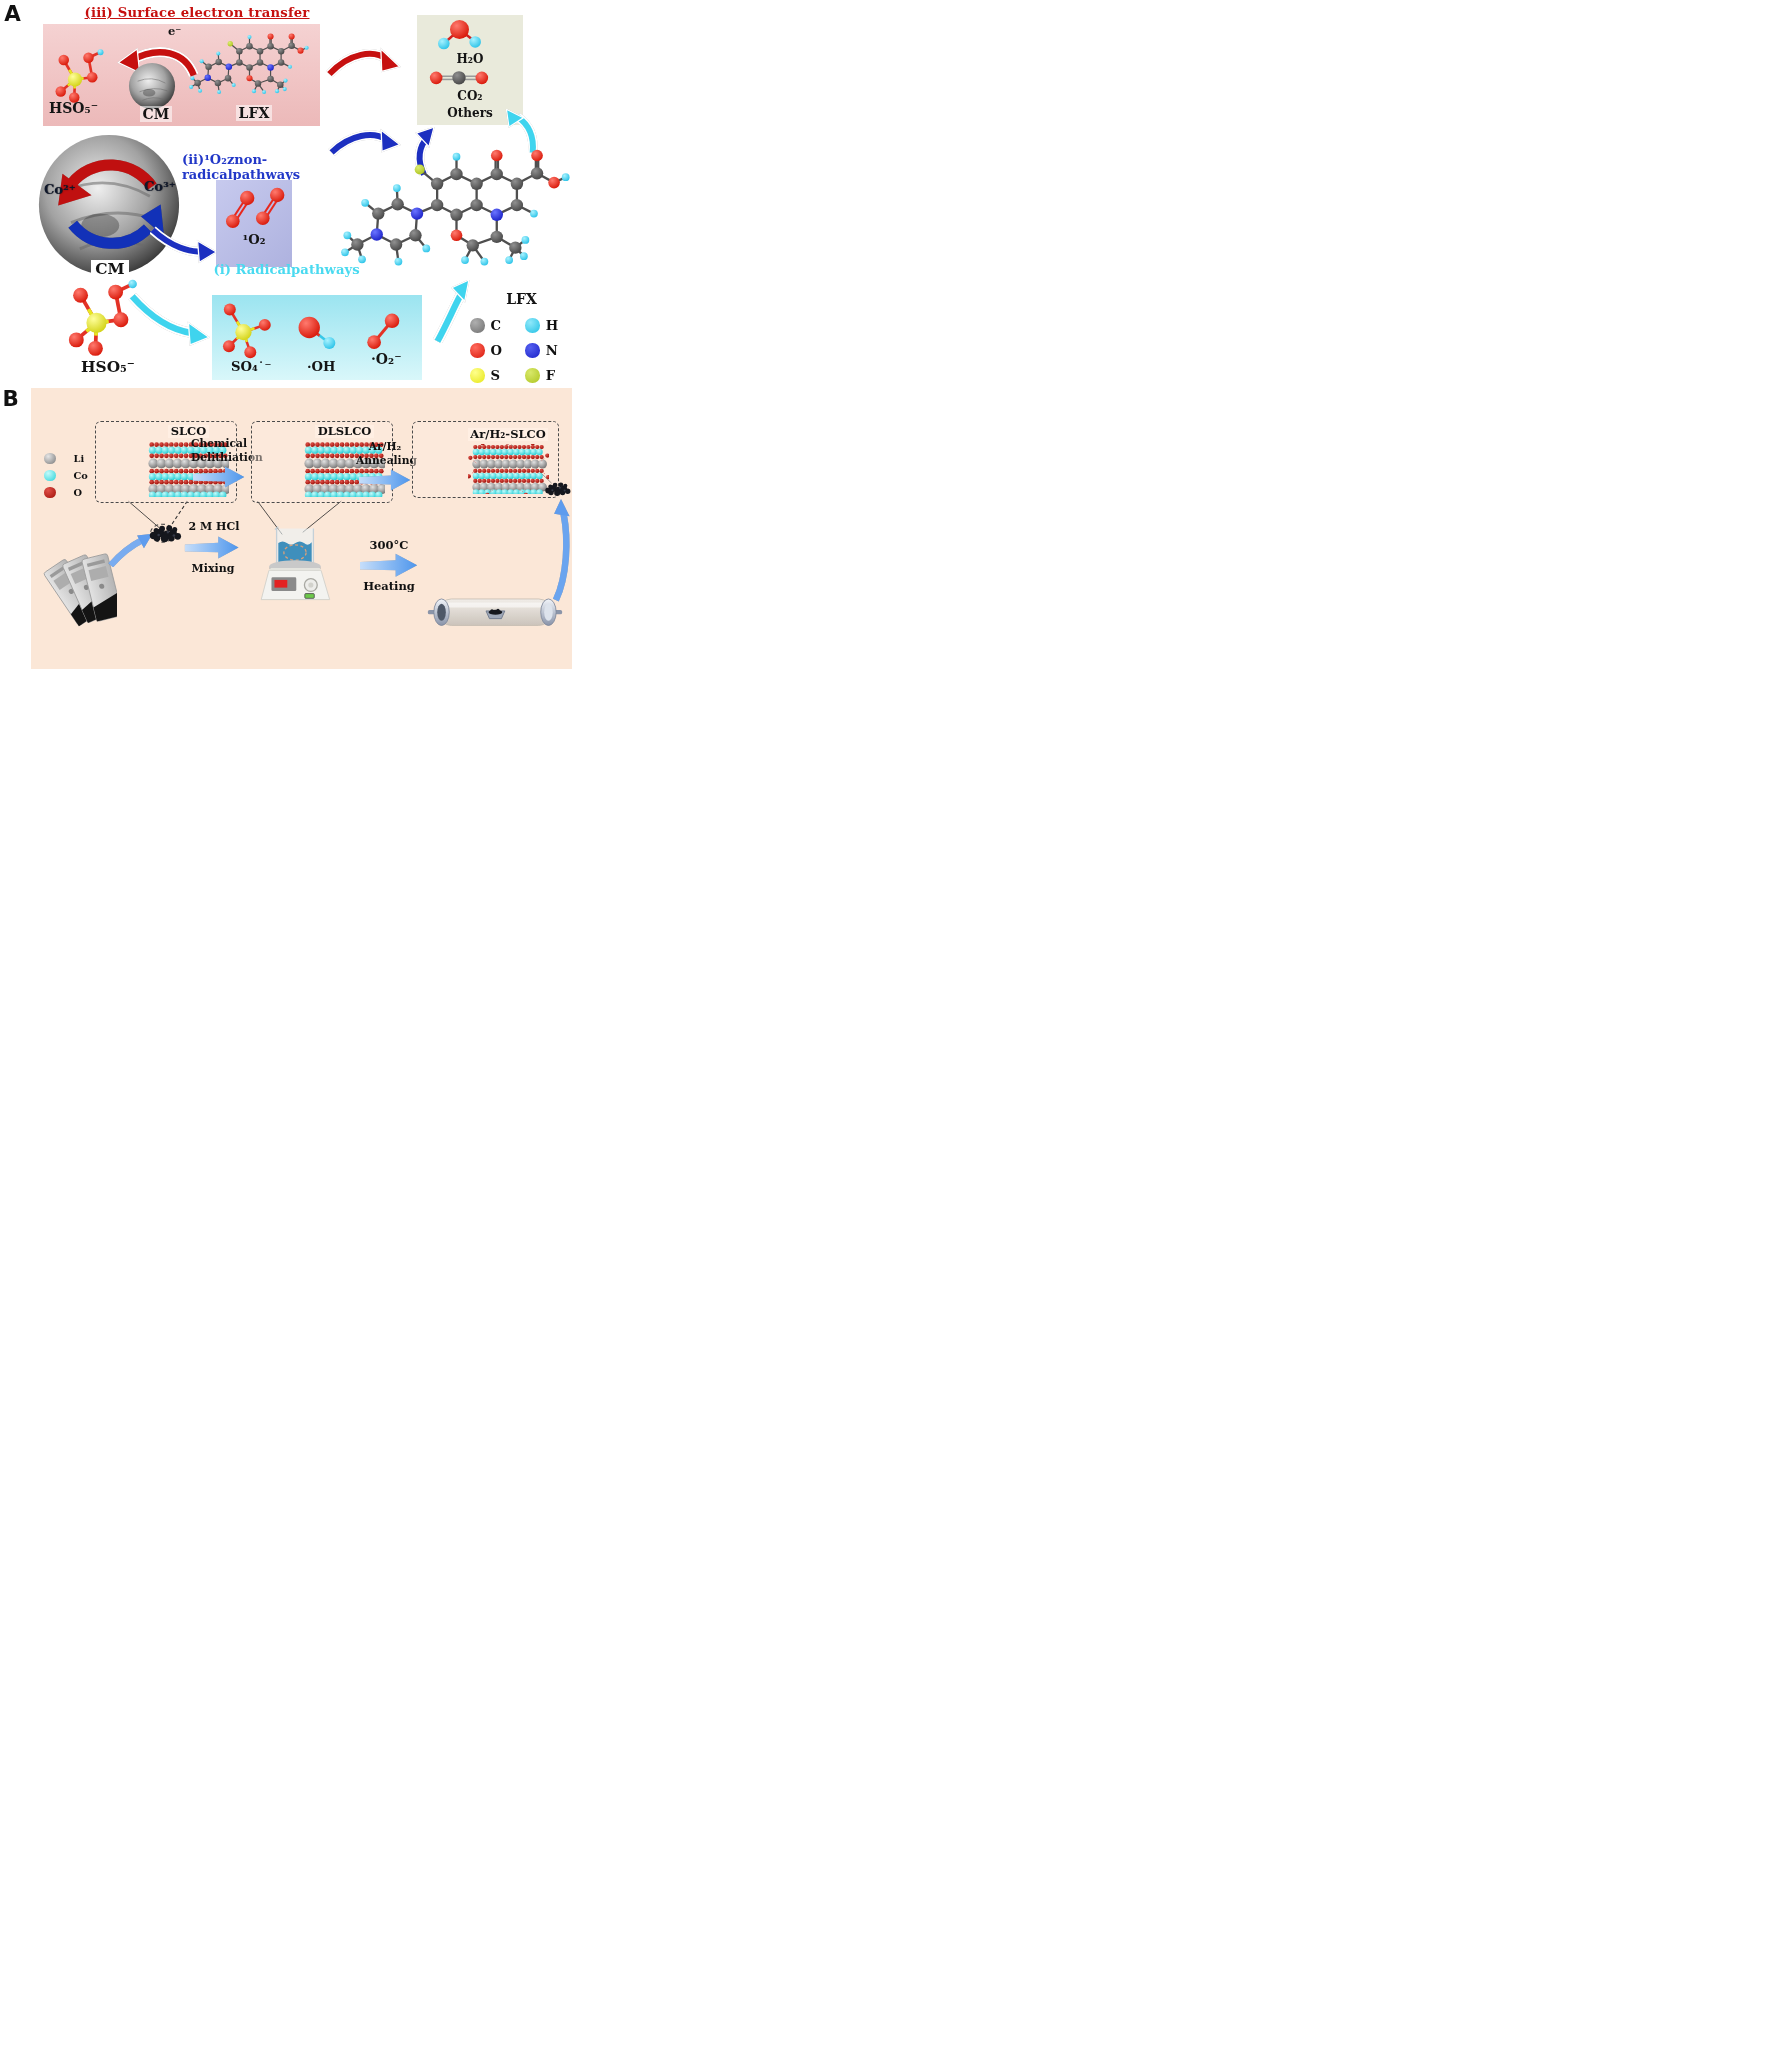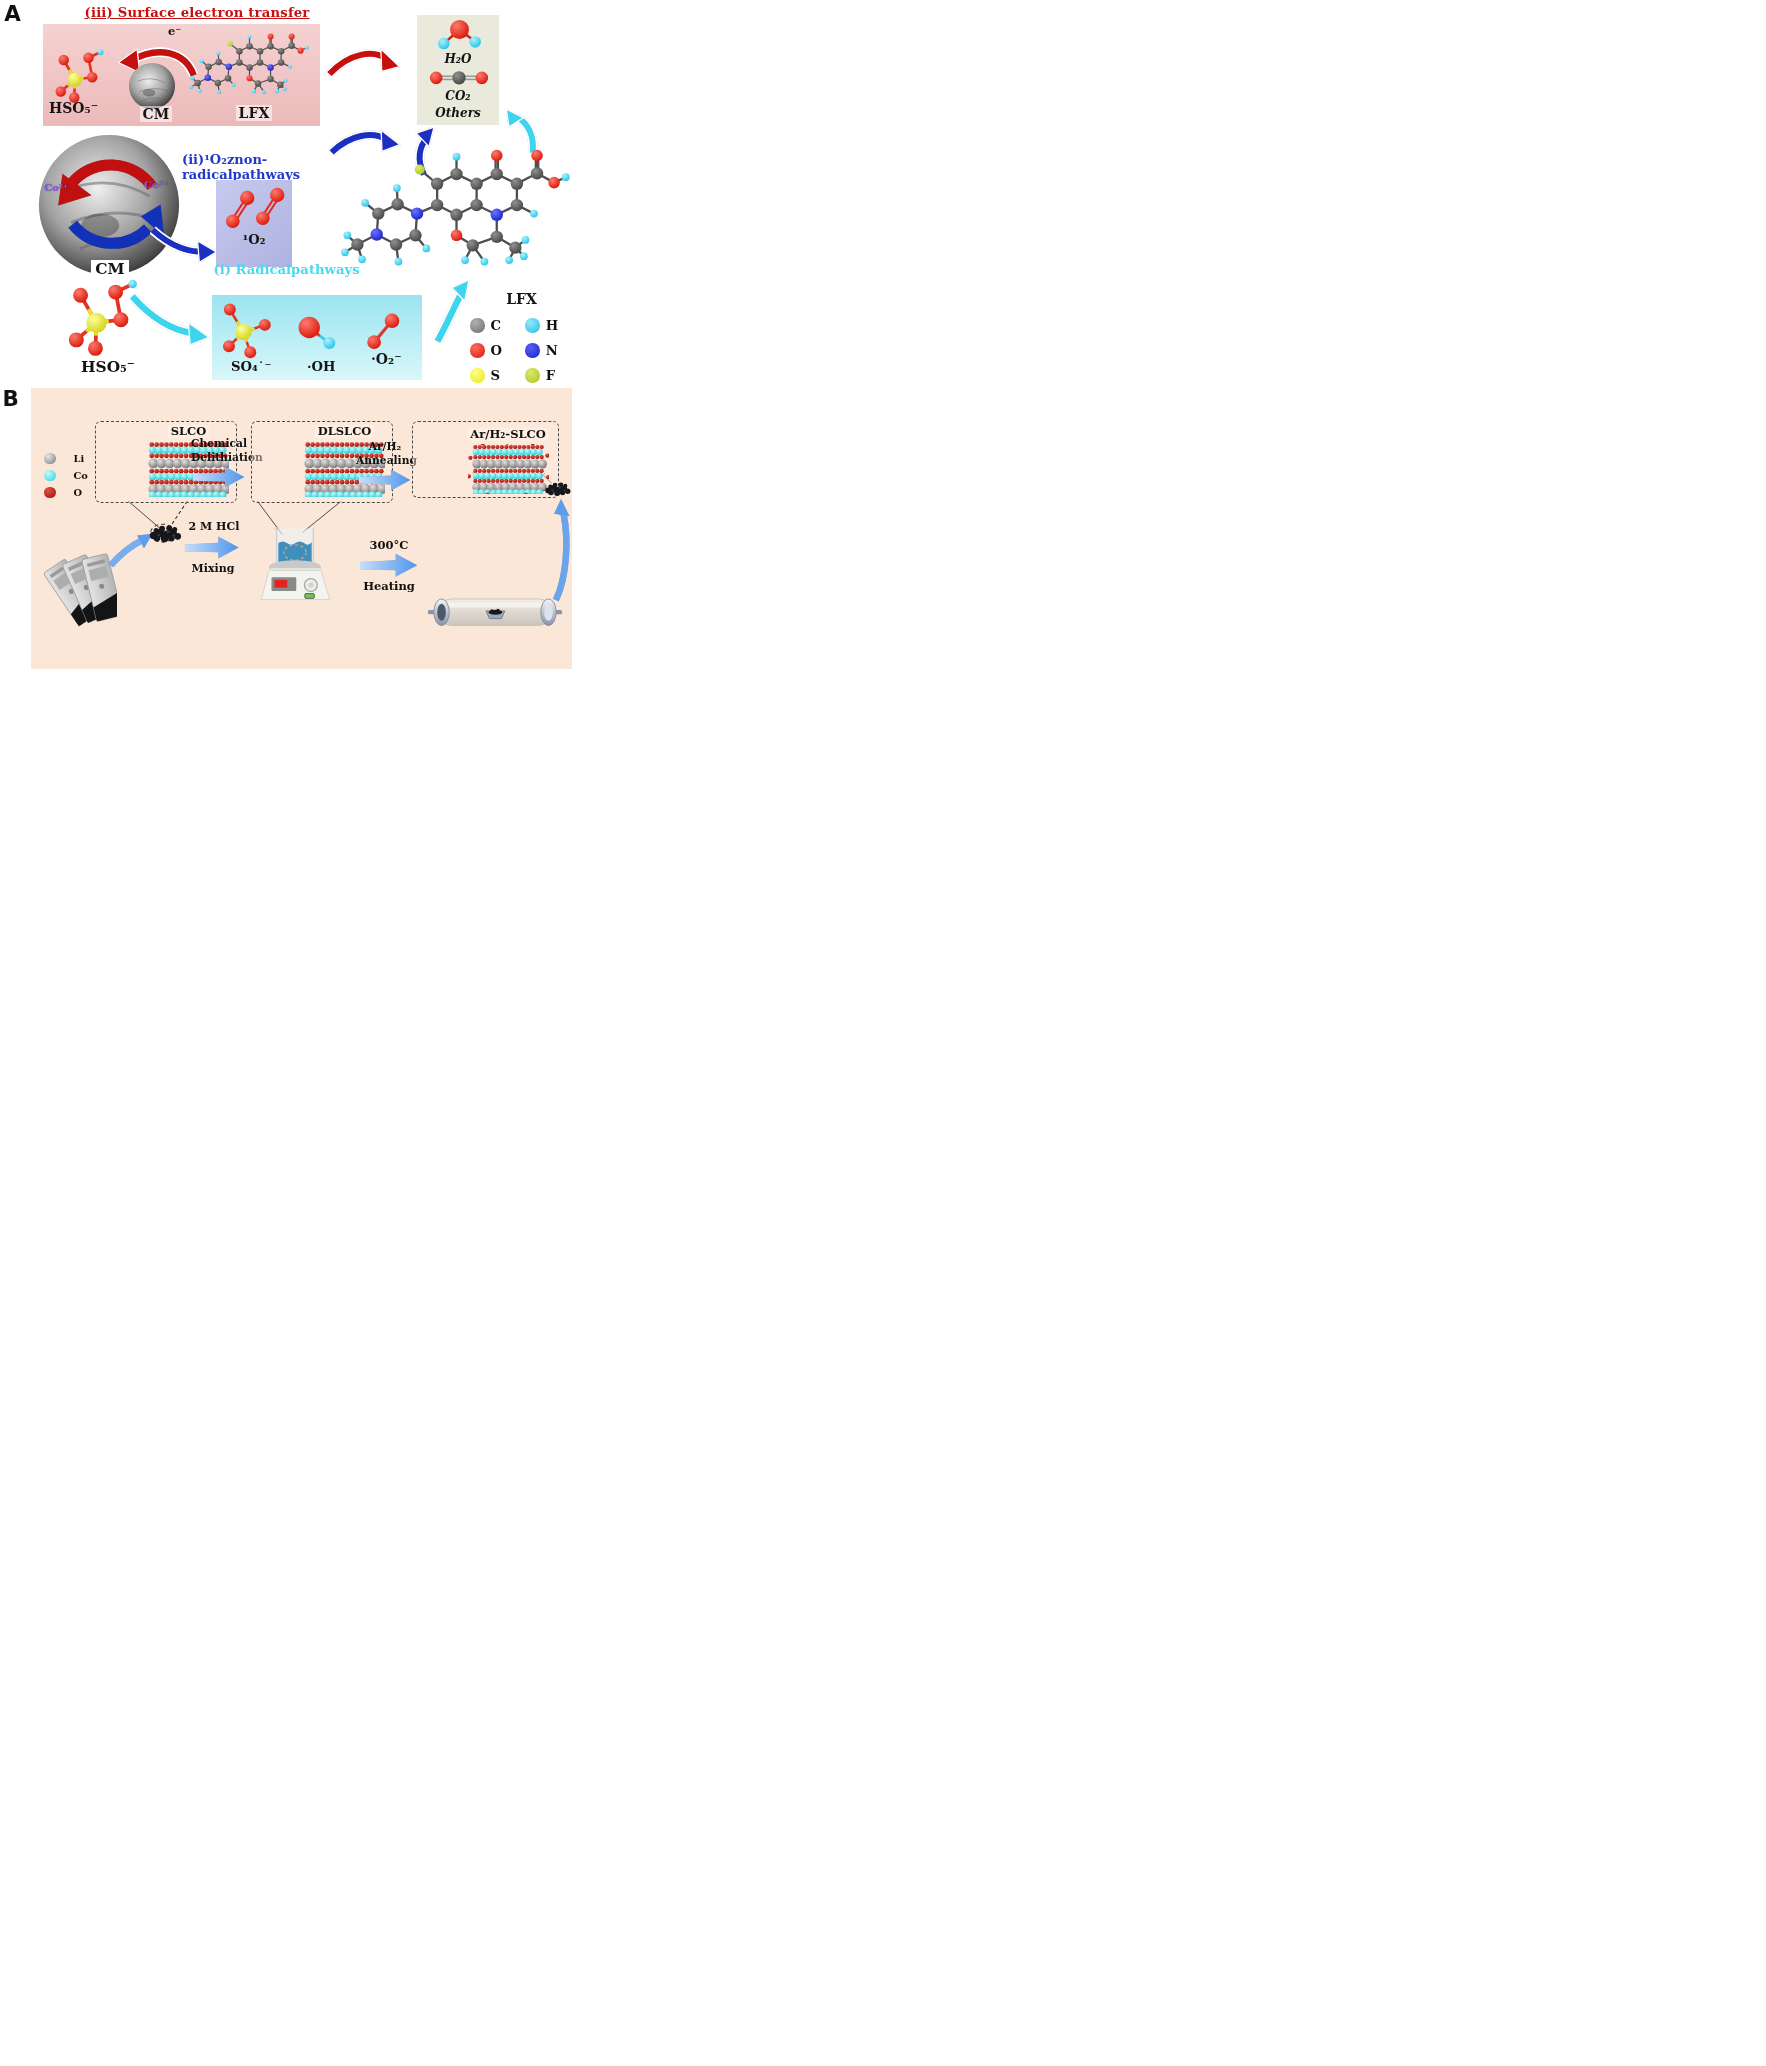--- a/index.html
+++ b/index.html
@@ -15,21 +15,21 @@
   .title-cyan{color:#4ADAF0;font-size:13.2px;}
   .chem{color:#141414;}
   .surface-box{background:linear-gradient(#F5D2D2,#ECB9B9);}
   .products-box{background:#E9EADB;}
   .singlet-box{background:linear-gradient(135deg,#C7CAEE,#AEB2DF);}
   .radical-box{background:linear-gradient(#9BE4F0,#D9F7FA);}
   .panelB-bg{background:#FBE7D7;}
   .dash-box{border:1.3px dashed #4A4A4A;border-radius:6px;background:rgba(252,236,224,.45);padding-left:45px;}
   .stage-title{font-size:11.5px;color:#111;background:rgba(255,240,228,.85);padding:0 2.6px;line-height:1.15;}
   .step-txt{font-size:10.7px;color:#111;line-height:1.35;}
-  .white-label{color:#8b5cf6;font-size:10px;text-shadow:0.4px 0.4px 1.3px rgba(0,0,0,.6);}
+  .white-label{color:#0f172a;font-size:13px;text-shadow:0.4px 0.4px 1.3px rgba(0,0,0,.6);}
   .arrow-svg{filter:drop-shadow(0.9px 0.9px 0.4px rgba(0,0,0,.28));}
   .lgd-dot{display:inline-block;border-radius:50%;vertical-align:middle;}
   .sph{border-radius:50%;display:inline-block;}
   .sph-li{background:radial-gradient(circle at 35% 30%,#E6E6E6,#787878);}
   .sph-co{background:radial-gradient(circle at 35% 30%,#C2FBFB,#28D2D8);}
   .sph-o{background:radial-gradient(circle at 35% 30%,#E05048,#A01008);}
   .leg-item{display:flex;align-items:center;gap:6px;height:25px;}
   .leg-sym{font-size:13.2px;font-weight:bold;color:#111;}
   .bleg-item{display:flex;align-items:center;gap:18px;height:17px;}
   .bleg-sym{font-size:9.8px;font-weight:bold;color:#111;}
@@ -272,21 +272,21 @@
       </svg>
     <div class="abs serifb chem" style="left:193px;top:81px;font-size:14px;background:rgba(255,255,255,.55);padding:0 2.6px;">LFX</div>
   </div>
 
   <svg class="abs arrow-svg" style="left:326px;top:43px;" width="75" height="41" viewBox="0 0 175 95">
     <path d="M8,72 C55,22 112,14 142,38" fill="none" stroke="#fff" stroke-width="22"></path>
     <path d="M8,72 C55,22 112,14 142,38" fill="none" stroke="#C6100F" stroke-width="14"></path>
     <polygon points="172,55 128,14 130,66" fill="#C6100F" stroke="#fff" stroke-width="3"></polygon>
   </svg>
 
-  <div class="abs products-box" style="left:417px;top:15px;width:82px;height:110px;font-style:italic;">
+  <div class="abs products-box" style="left:417px;top:15px;width:106px;height:110px;">
     <svg class="abs" style="left:17px;top:3.4px;" width="51" height="33" viewBox="0 0 120 80">
       <line x1="60" y1="28" x2="24" y2="60" stroke="#D02020" stroke-width="6"></line>
       <line x1="60" y1="28" x2="96" y2="56" stroke="#D02020" stroke-width="6"></line>
       <circle cx="60" cy="28" r="23" fill="url(#gO2r)"></circle>
       <circle cx="22" cy="62" r="14" fill="url(#gH)"></circle>
         <circle cx="98" cy="58" r="14" fill="url(#gH)"></circle>
     </svg>
     <div class="abs serifb chem ctr" style="left:0;top:37px;width:100%;font-size:12px;">H₂O</div>
     <svg class="abs" style="left:7.7px;top:53px;" width="68" height="19.7" viewBox="0 0 160 50">
       <g stroke="#9A9A9A" stroke-width="4">

